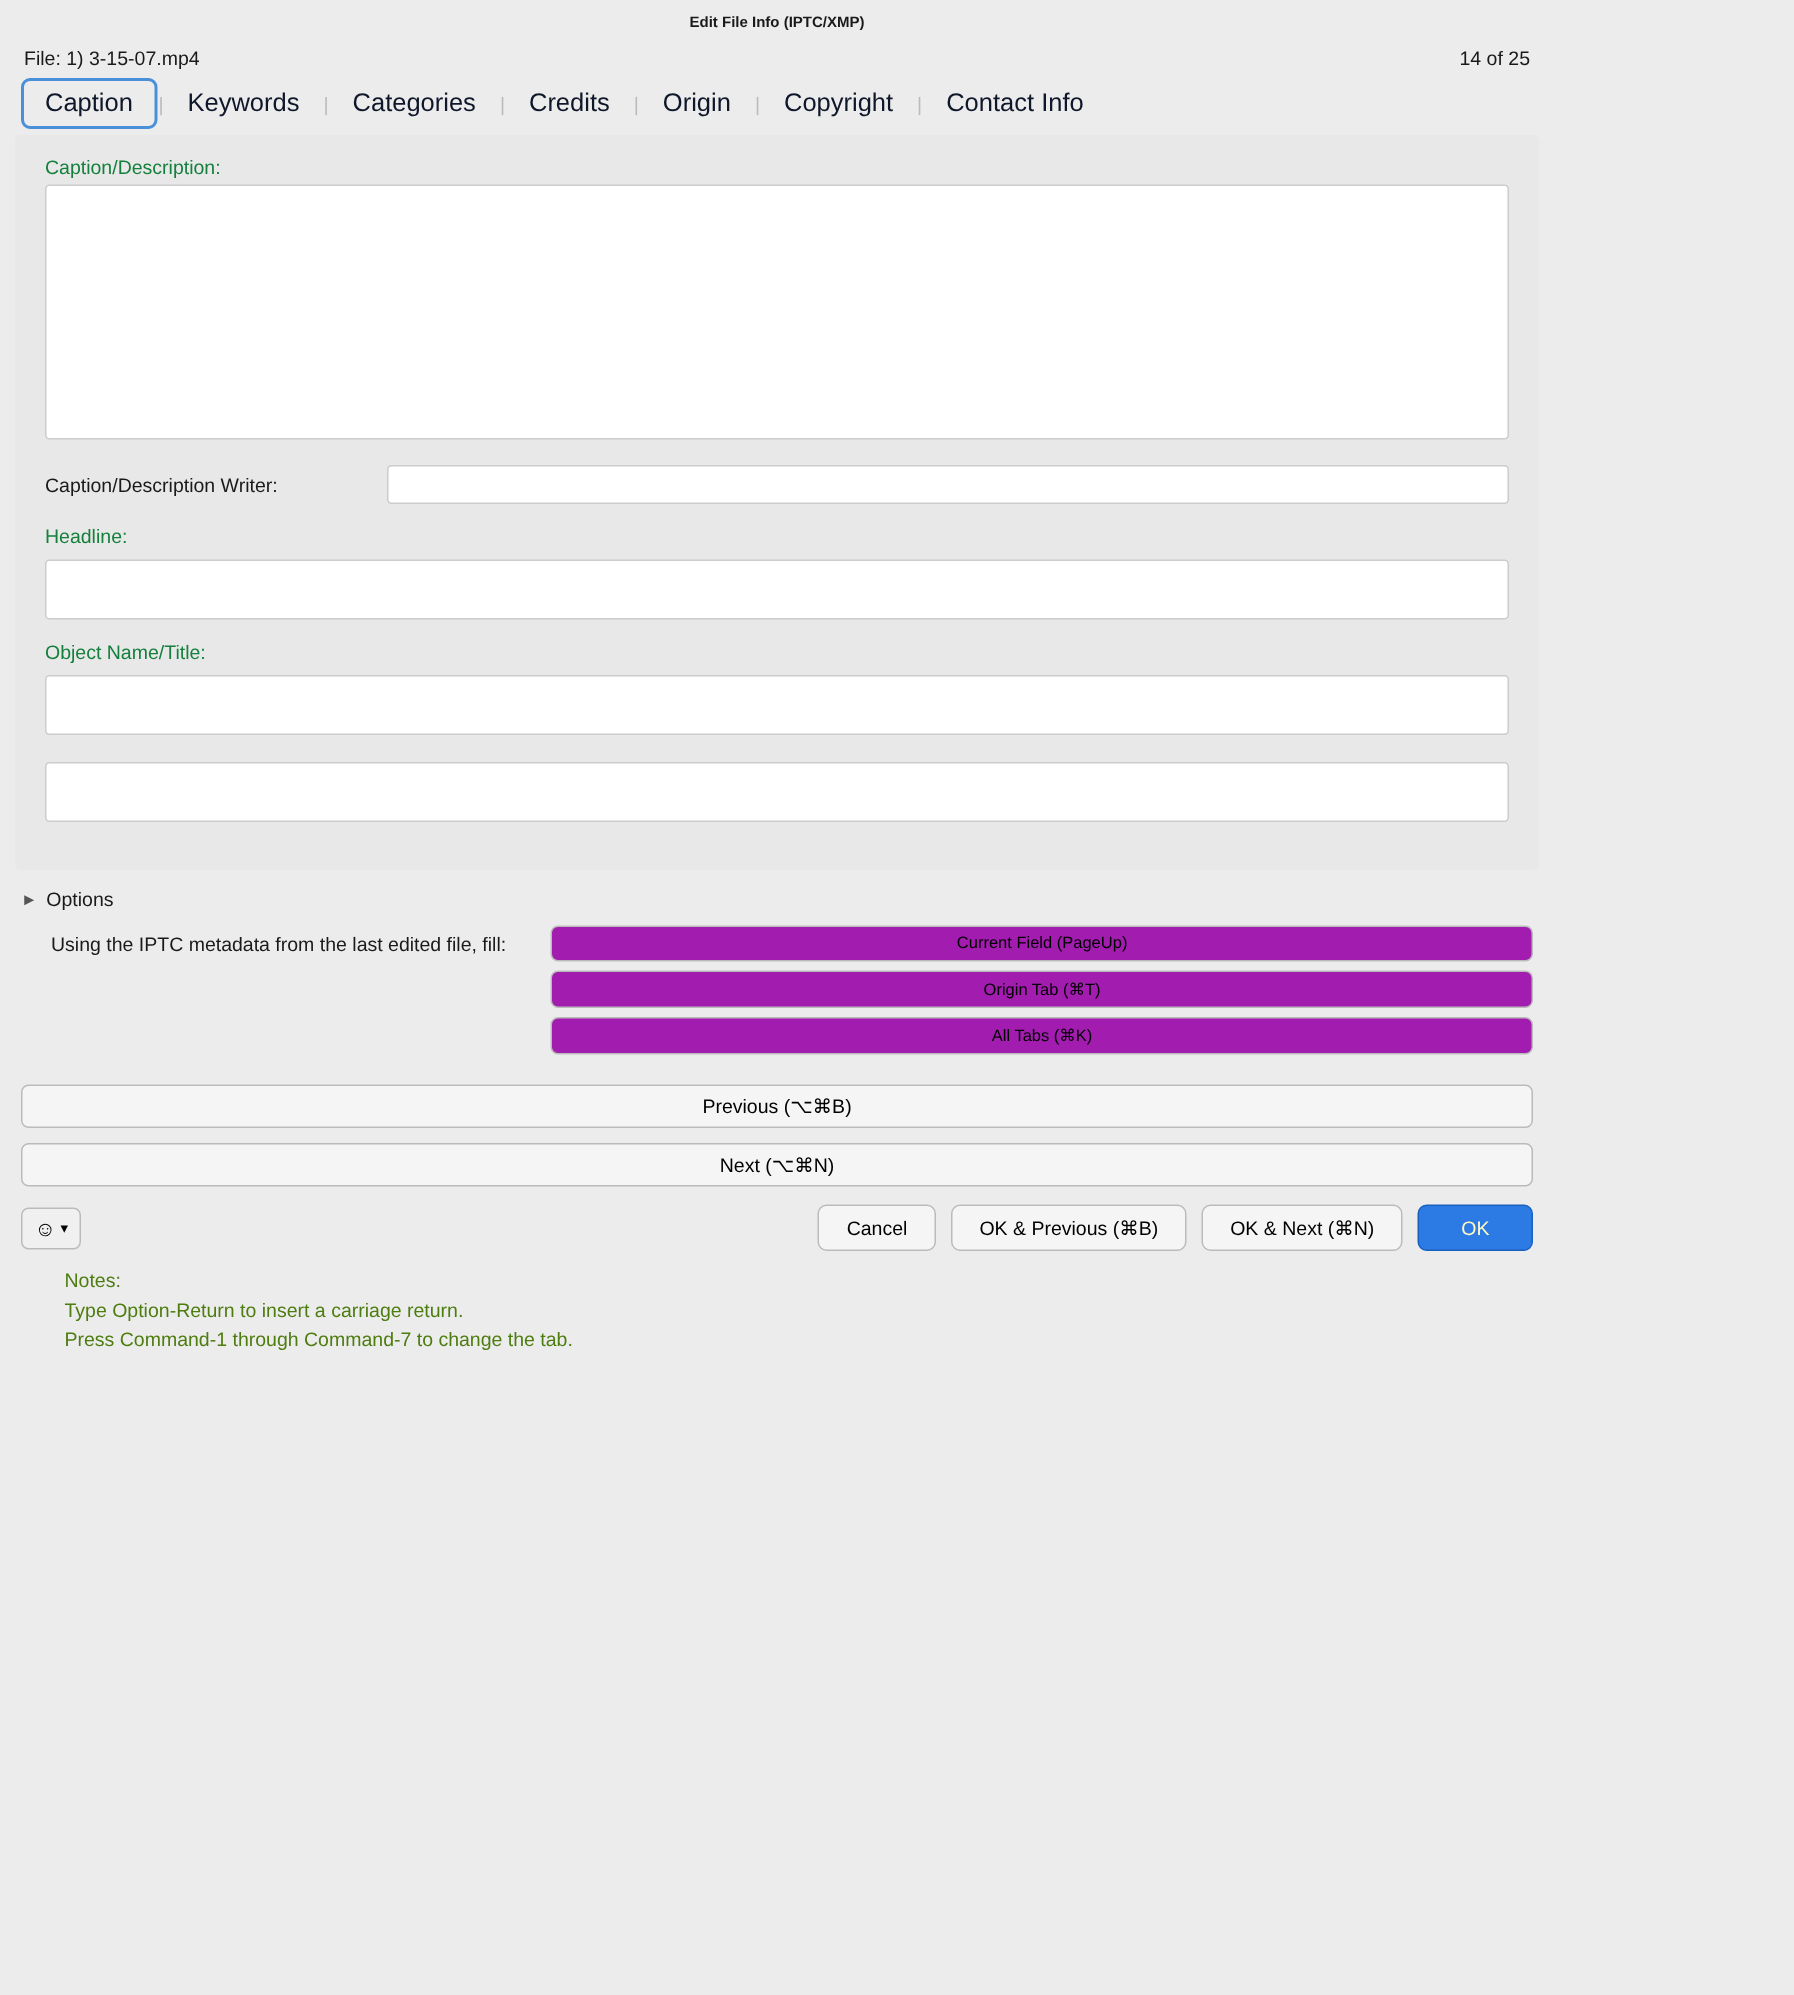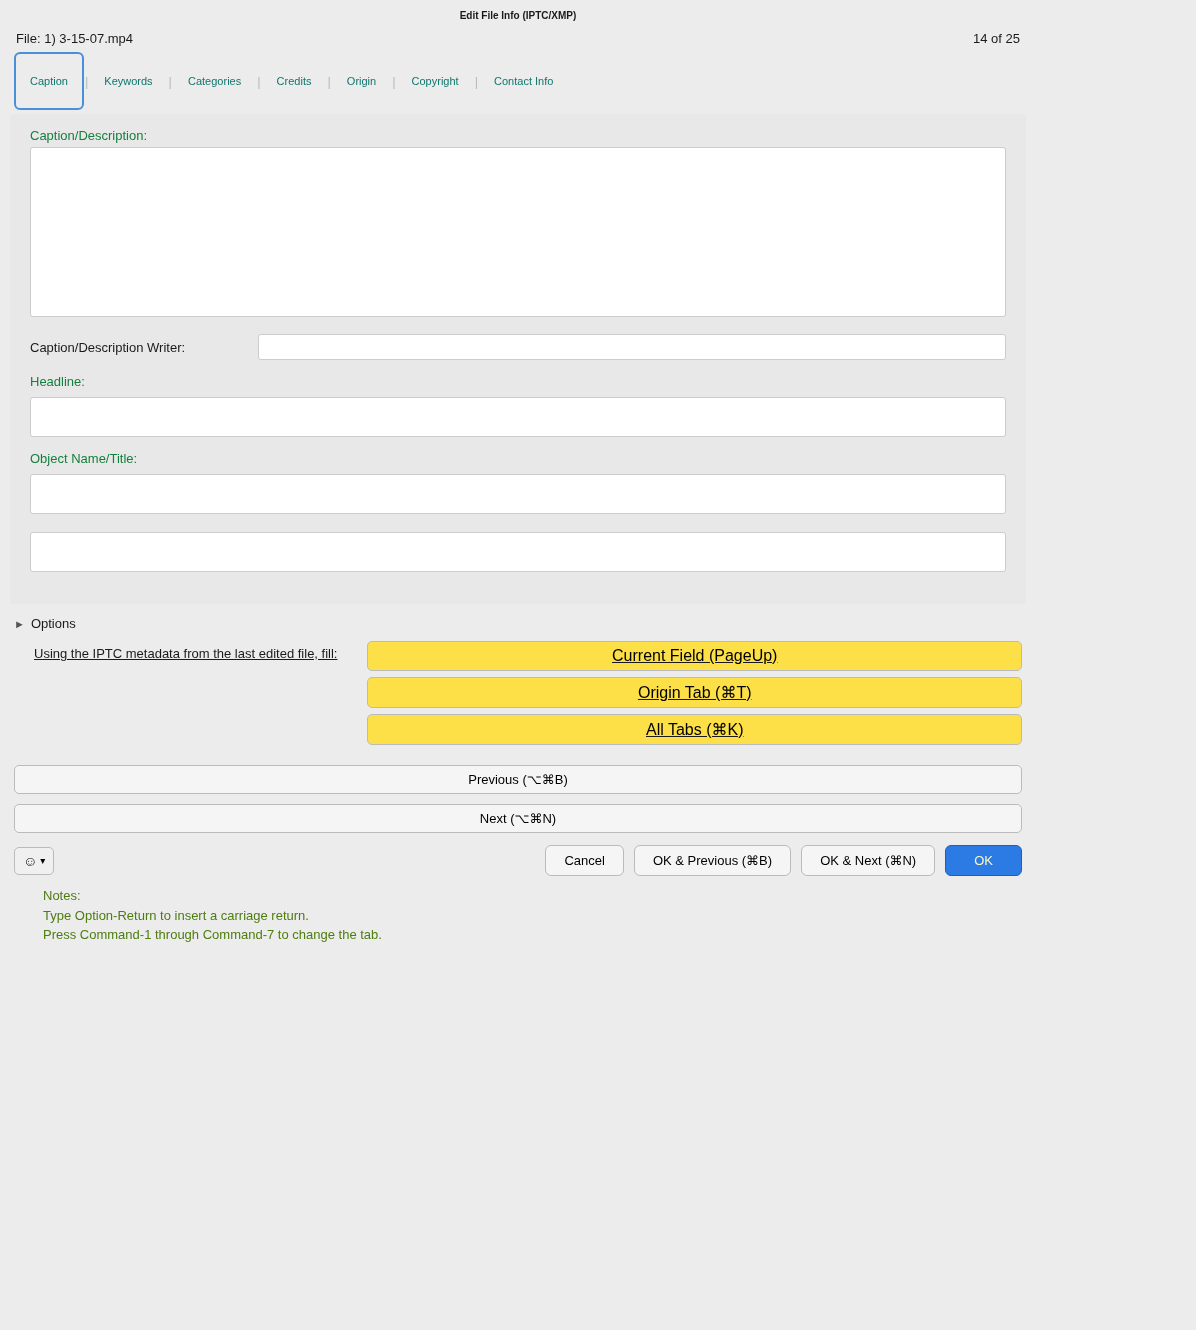--- a/index.html
+++ b/index.html
@@ -25,27 +25,27 @@
       font-size: 13px;
     }
     .tabs-bar {
       display: flex;
       align-items: center;
       padding: 0 14px;
       gap: 0;
       margin-bottom: 0;
     }
     .tab {
-      padding: 21px 14px;
-      font-size: 11px;
+      padding: 5px 14px;
+      font-size: 17px;
       cursor: pointer;
       background: transparent;
       border: 1px solid transparent;
       border-radius: 6px;
-      color: #0f766e;
+      color: #0f172a;
       white-space: nowrap;
     }
     .tab.active {
       border: 2px solid #4a90d9;
       border-radius: 6px;
       background: transparent;
       font-weight: 400;
     }
     .tab-separator {
       color: #bbb;
@@ -121,40 +121,39 @@
     }
     .chevron-icon {
       font-size: 11px;
       color: #555;
     }
     .options-body {
       display: flex;
       align-items: flex-start;
       gap: 30px;
       padding-left: 20px;
-      text-decoration: underline;
     }
     .options-label {
       font-size: 13px;
       flex: 0 0 auto;
       padding-top: 5px;
       color: #1a1a1a;
     }
     .options-buttons {
       display: flex;
       flex-direction: column;
       gap: 6px;
       flex: 1;
     }
     .option-btn {
-      background: #fde047;
+      background: #a21caf;
       border: 1px solid #bbb;
       border-radius: 5px;
       padding: 5px 12px;
-      font-size: 16px;
+      font-size: 11px;
       cursor: pointer;
       text-align: center;
     }
     .nav-prev-next {
       display: flex;
       justify-content: flex-start;
       gap: 10px;
       padding: 10px 14px 6px;
       flex-direction: column;
     }

